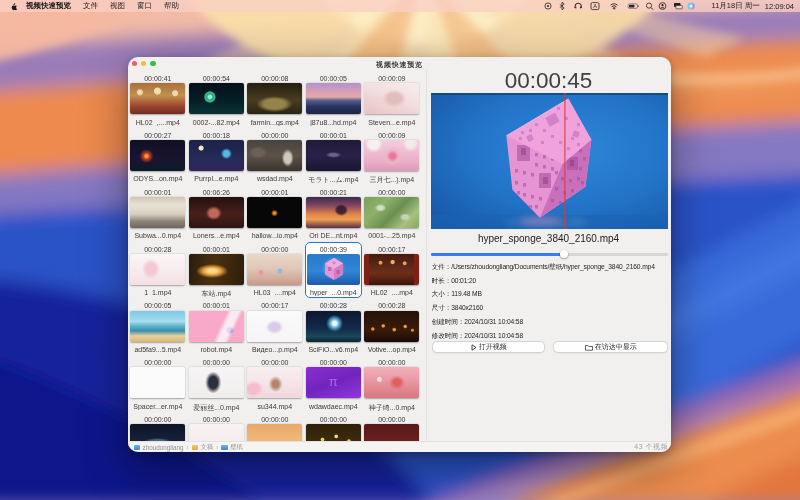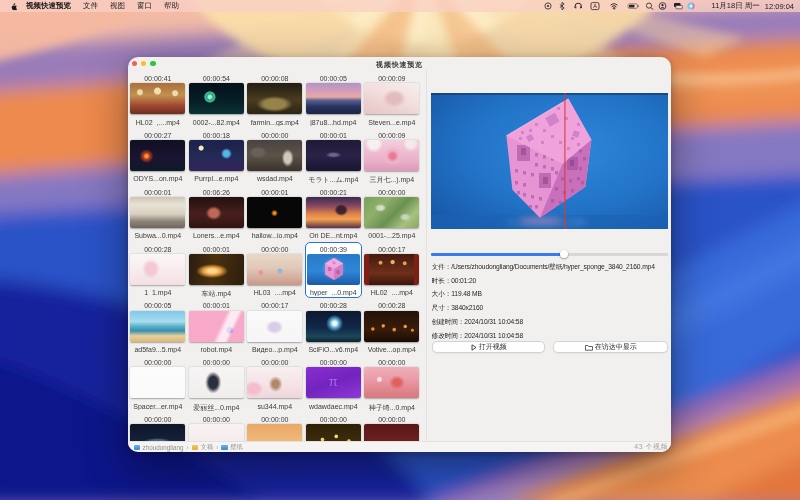--- a/index.html
+++ b/index.html
@@ -213,20 +213,21 @@
  <div class="ts" style="left:0.3px;top:359.5px">00:00:00</div>
  <div class="th" style="left:2.3px;top:367.6px;background:radial-gradient(ellipse 14px 3px at 50% 55%, #4a6888 0 45%, rgba(0,0,0,0) 100%),linear-gradient(180deg,#0e1628 0%,#16223c 60%,#0a1220 100%);"></div>
  <div class="ts" style="left:58.8px;top:359.5px">00:00:00</div>
  <div class="th" style="left:60.8px;top:367.6px;background:linear-gradient(180deg,#f8f2f2 0%,#f2e6e8 100%);"></div>
  <div class="ts" style="left:117.3px;top:359.5px">00:00:00</div>
  <div class="th" style="left:119.3px;top:367.6px;background:linear-gradient(180deg,#e8a868 0%,#f0b878 50%,#d89050 100%);"></div>
  <div class="ts" style="left:175.8px;top:359.5px">00:00:00</div>
  <div class="th" style="left:177.8px;top:367.6px;background:radial-gradient(circle at 30% 50%, #f8d060 0 1.3px, rgba(0,0,0,0) 2.3px),radial-gradient(circle at 55% 40%, #f8d870 0 1.3px, rgba(0,0,0,0) 2.3px),radial-gradient(circle at 78% 55%, #f0c858 0 1.3px, rgba(0,0,0,0) 2.3px),linear-gradient(180deg,#2e2008 0%,#3e2c0c 60%,#241806 100%);"></div>
  <div class="ts" style="left:234.3px;top:359.5px">00:00:00</div>
  <div class="th" style="left:236.3px;top:367.6px;background:linear-gradient(180deg,#581818 0%,#6e2020 60%,#481212 100%);"></div>
+ <div id="timer">00:00:45</div>
  <div id="preview">
   <svg width="238" height="136" viewBox="0 0 238 136">
    <defs>
     <radialGradient id="pbg" cx="58%" cy="42%" r="75%">
      <stop offset="0%" stop-color="#2f87d8"></stop>
               <stop offset="55%" stop-color="#2274c8"></stop>
               <stop offset="100%" stop-color="#1958a8"></stop>
     </radialGradient>
     <filter id="pb" x="-40%" y="-40%" width="180%" height="180%">
               <feGaussianBlur stdDeviation="3"></feGaussianBlur>
@@ -314,20 +315,21 @@
               <rect x="148" y="74" width="3" height="3.5"></rect>
               <rect x="152" y="64" width="3" height="3.5"></rect>
      <rect x="126" y="116" width="3" height="3.5"></rect>
               <rect x="150" y="88" width="3" height="3.5"></rect>
     </g>
     <path d="M137.4,5.8 L75.4,42.8" stroke="#f6bce8" stroke-width="1" fill="none" opacity="0.7"></path>
    </g>
    <rect x="133.3" y="0" width="1.2" height="136" fill="#e03a2e" opacity="0.9"></rect>
   </svg>
  </div>
+ <div id="fname">hyper_sponge_3840_2160.mp4</div>
  <div id="track">
         <div id="trackfill"></div>
       </div>
  <div id="knob"></div>
  <div class="dl" style="top:206px">文件：/Users/zhoudongliang/Documents/壁纸/hyper_sponge_3840_2160.mp4</div>
  <div class="dl" style="top:220px">时长：00:01:20</div>
  <div class="dl" style="top:233.8px">大小：119.48 MB</div>
  <div class="dl" style="top:247.6px">尺寸：3840x2160</div>
  <div class="dl" style="top:261.4px">创建时间：2024/10/31 10:04:58</div>
  <div class="dl" style="top:275.2px">修改时间：2024/10/31 10:04:58</div>

